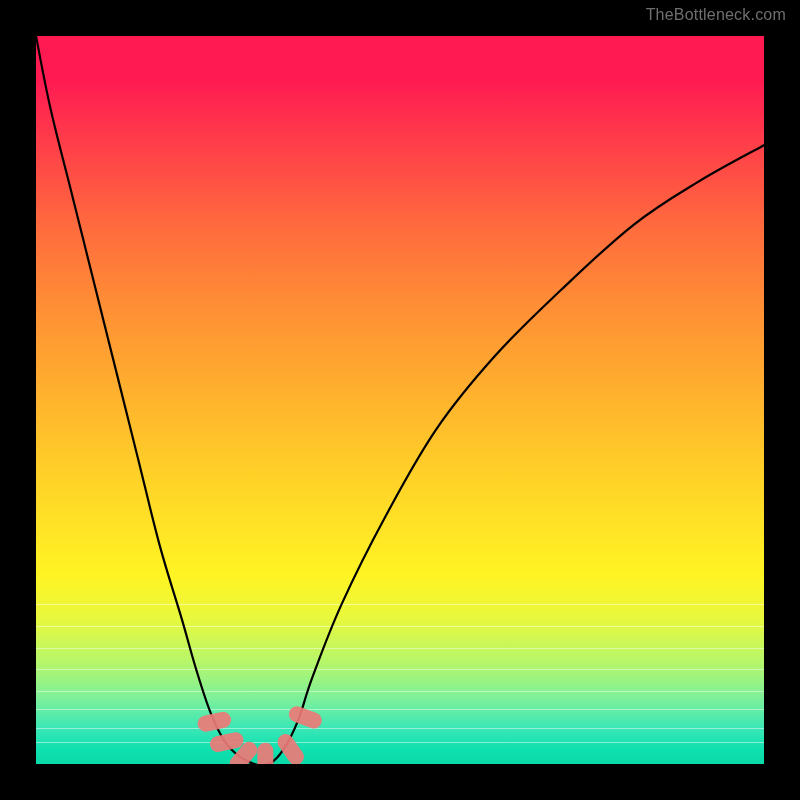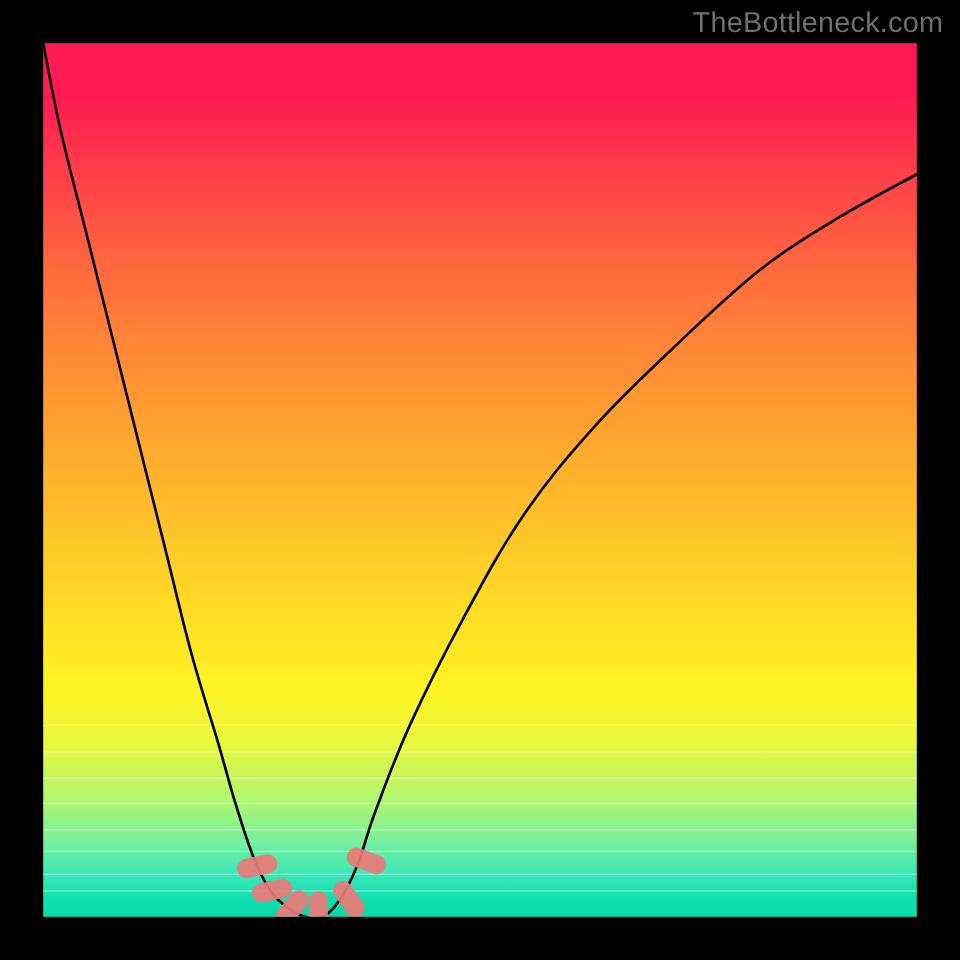--- a/index.html
+++ b/index.html
@@ -52,21 +52,21 @@
     position: absolute;
     left: 0;
     width: 100%;
     height: 1px;
     background: rgba(255, 255, 255, 0.45);
   }
   .watermark {
     position: absolute;
     top: 6px;
     right: 14px;
-    font-size: 24px;
+    font-size: 16px;
     font-weight: 400;
     color: #6f6f6f;
     letter-spacing: 0.2px;
     user-select: none;
   }
   svg {
     position: absolute;
     inset: 0;
   }
 </style>

